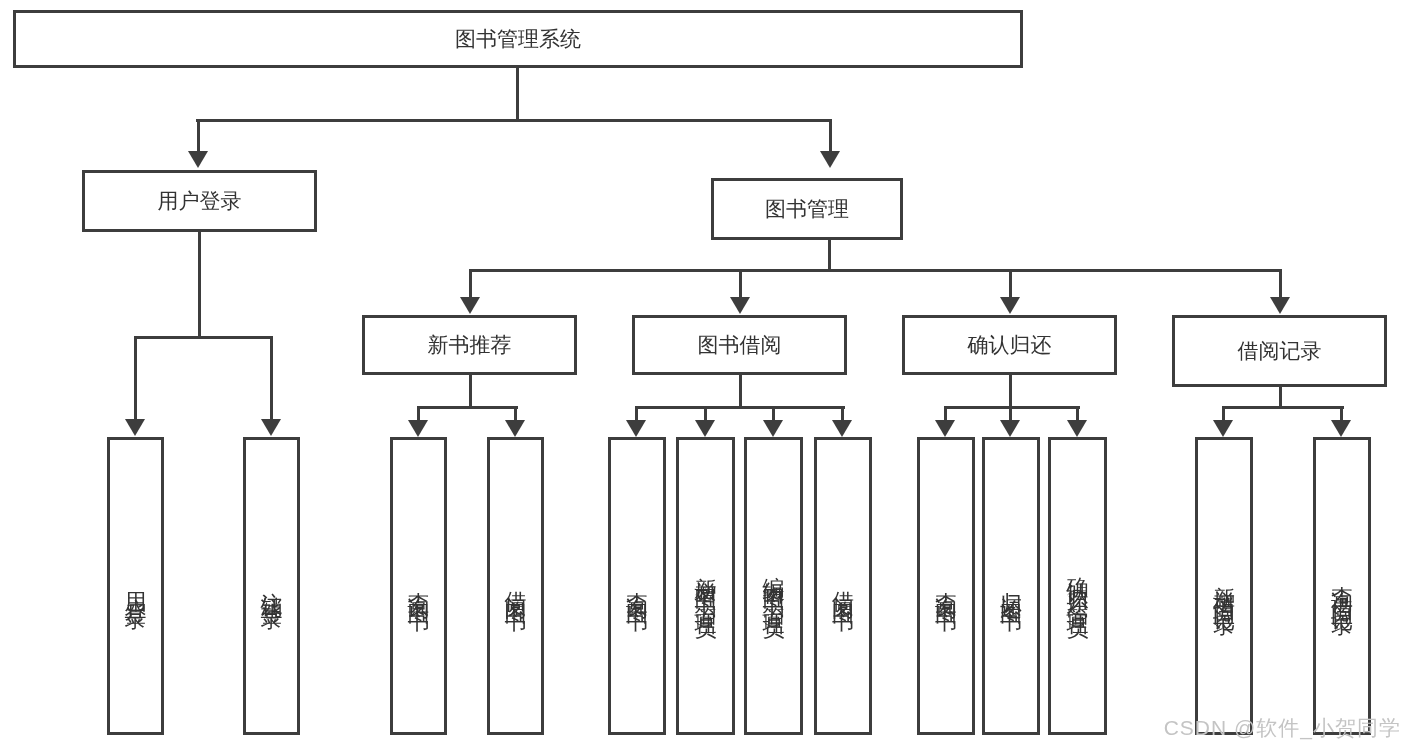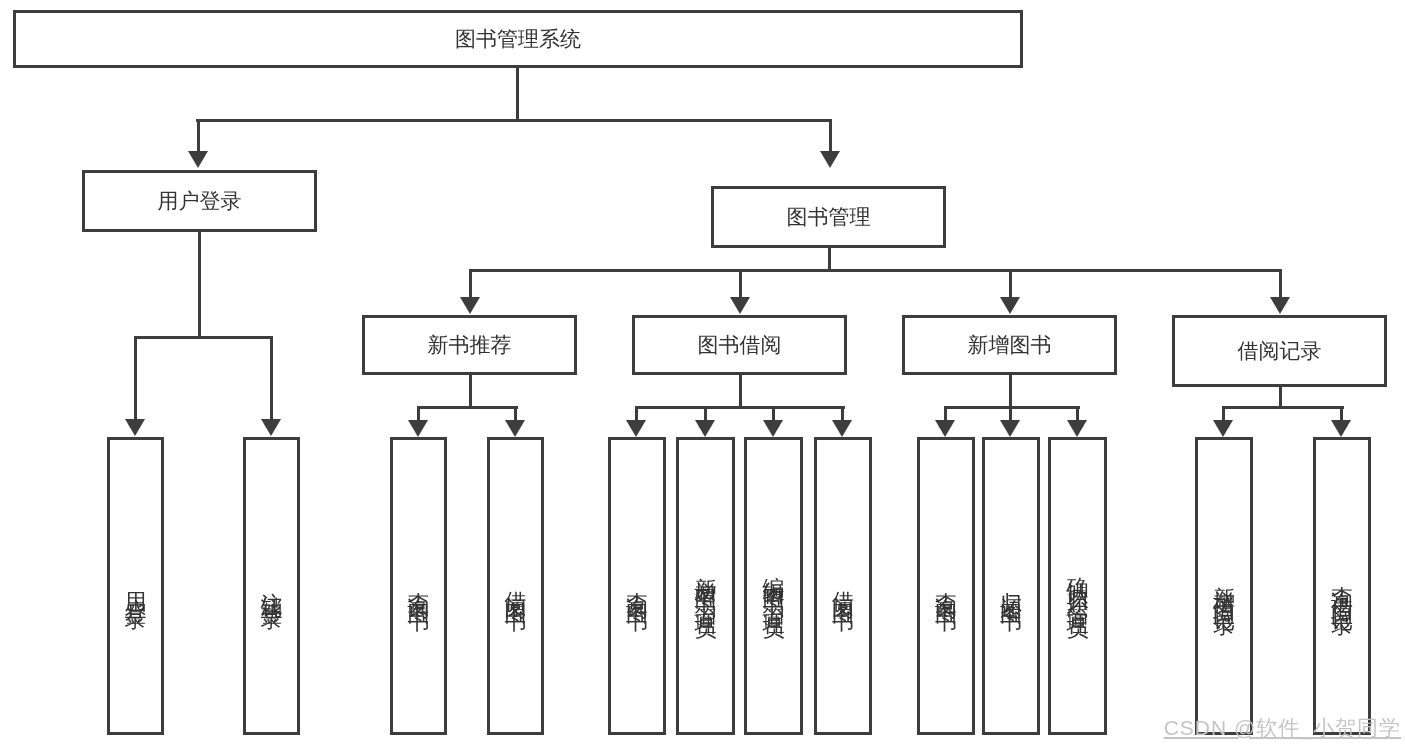--- a/index.html
+++ b/index.html
@@ -24,39 +24,39 @@
     top:437px;height:298px;white-space:normal;
   }
   .line{position:absolute;background:var(--line);z-index:1;}
   .arrow{
     position:absolute;width:0;height:0;z-index:1;
     border-left:10px solid transparent;border-right:10px solid transparent;
     border-top:17px solid var(--line);
   }
   .watermark{
     position:absolute;right:4px;bottom:5px;z-index:3;
-    font-size:21px;color:var(--wm);letter-spacing:1px;text-decoration:underline;
+    font-size:21px;color:var(--wm);letter-spacing:1px;
   }
 </style>
 </head>
 <body>
 
 <div class="canvas">
 
   <div class="node" style="left:13px;top:10px;width:1010px;height:58px">图书管理系统</div>
 
   <div class="line" style="left:516px;top:68px;width:3px;height:54px"></div>
   <div class="line" style="left:196px;top:119px;width:636px;height:3px"></div>
   <div class="line" style="left:197px;top:119px;width:3px;height:35px"></div>
   <div class="arrow" style="left:188px;top:151px"></div>
   <div class="line" style="left:829px;top:119px;width:3px;height:35px"></div>
   <div class="arrow" style="left:820px;top:151px"></div>
 
   <div class="node" style="left:82px;top:170px;width:235px;height:62px">用户登录</div>
-  <div class="node" style="left:711px;top:186px;width:235px;height:62px">图书管理</div>
+  <div class="node" style="left:711px;top:178px;width:192px;height:62px">图书管理</div>
 
   <div class="line" style="left:198px;top:232px;width:3px;height:107px"></div>
   <div class="line" style="left:134px;top:336px;width:139px;height:3px"></div>
   <div class="line" style="left:134px;top:336px;width:3px;height:86px"></div>
   <div class="arrow" style="left:125px;top:419px"></div>
   <div class="line" style="left:270px;top:336px;width:3px;height:86px"></div>
   <div class="arrow" style="left:261px;top:419px"></div>
 
   <div class="line" style="left:828px;top:232px;width:3px;height:40px"></div>
   <div class="line" style="left:469px;top:269px;width:813px;height:3px"></div>
@@ -64,21 +64,21 @@
   <div class="arrow" style="left:460px;top:297px"></div>
   <div class="line" style="left:739px;top:269px;width:3px;height:31px"></div>
   <div class="arrow" style="left:730px;top:297px"></div>
   <div class="line" style="left:1009px;top:269px;width:3px;height:31px"></div>
   <div class="arrow" style="left:1000px;top:297px"></div>
   <div class="line" style="left:1279px;top:269px;width:3px;height:31px"></div>
   <div class="arrow" style="left:1270px;top:297px"></div>
 
   <div class="node" style="left:632px;top:315px;width:215px;height:60px">图书借阅</div>
   <div class="node" style="left:362px;top:315px;width:215px;height:60px">新书推荐</div>
-  <div class="node" style="left:902px;top:315px;width:215px;height:60px">新增图书</div>
+  <div class="node" style="left:902px;top:315px;width:215px;height:60px">确认归还</div>
   <div class="node" style="left:1172px;top:315px;width:215px;height:72px">借阅记录</div>
 
   <div class="line" style="left:469px;top:375px;width:3px;height:34px"></div>
   <div class="line" style="left:417px;top:406px;width:101px;height:3px"></div>
   <div class="line" style="left:417px;top:406px;width:3px;height:17px"></div>
   <div class="arrow" style="left:408px;top:420px"></div>
   <div class="line" style="left:514px;top:406px;width:3px;height:17px"></div>
   <div class="arrow" style="left:505px;top:420px"></div>
 
   <div class="line" style="left:739px;top:375px;width:3px;height:34px"></div>

